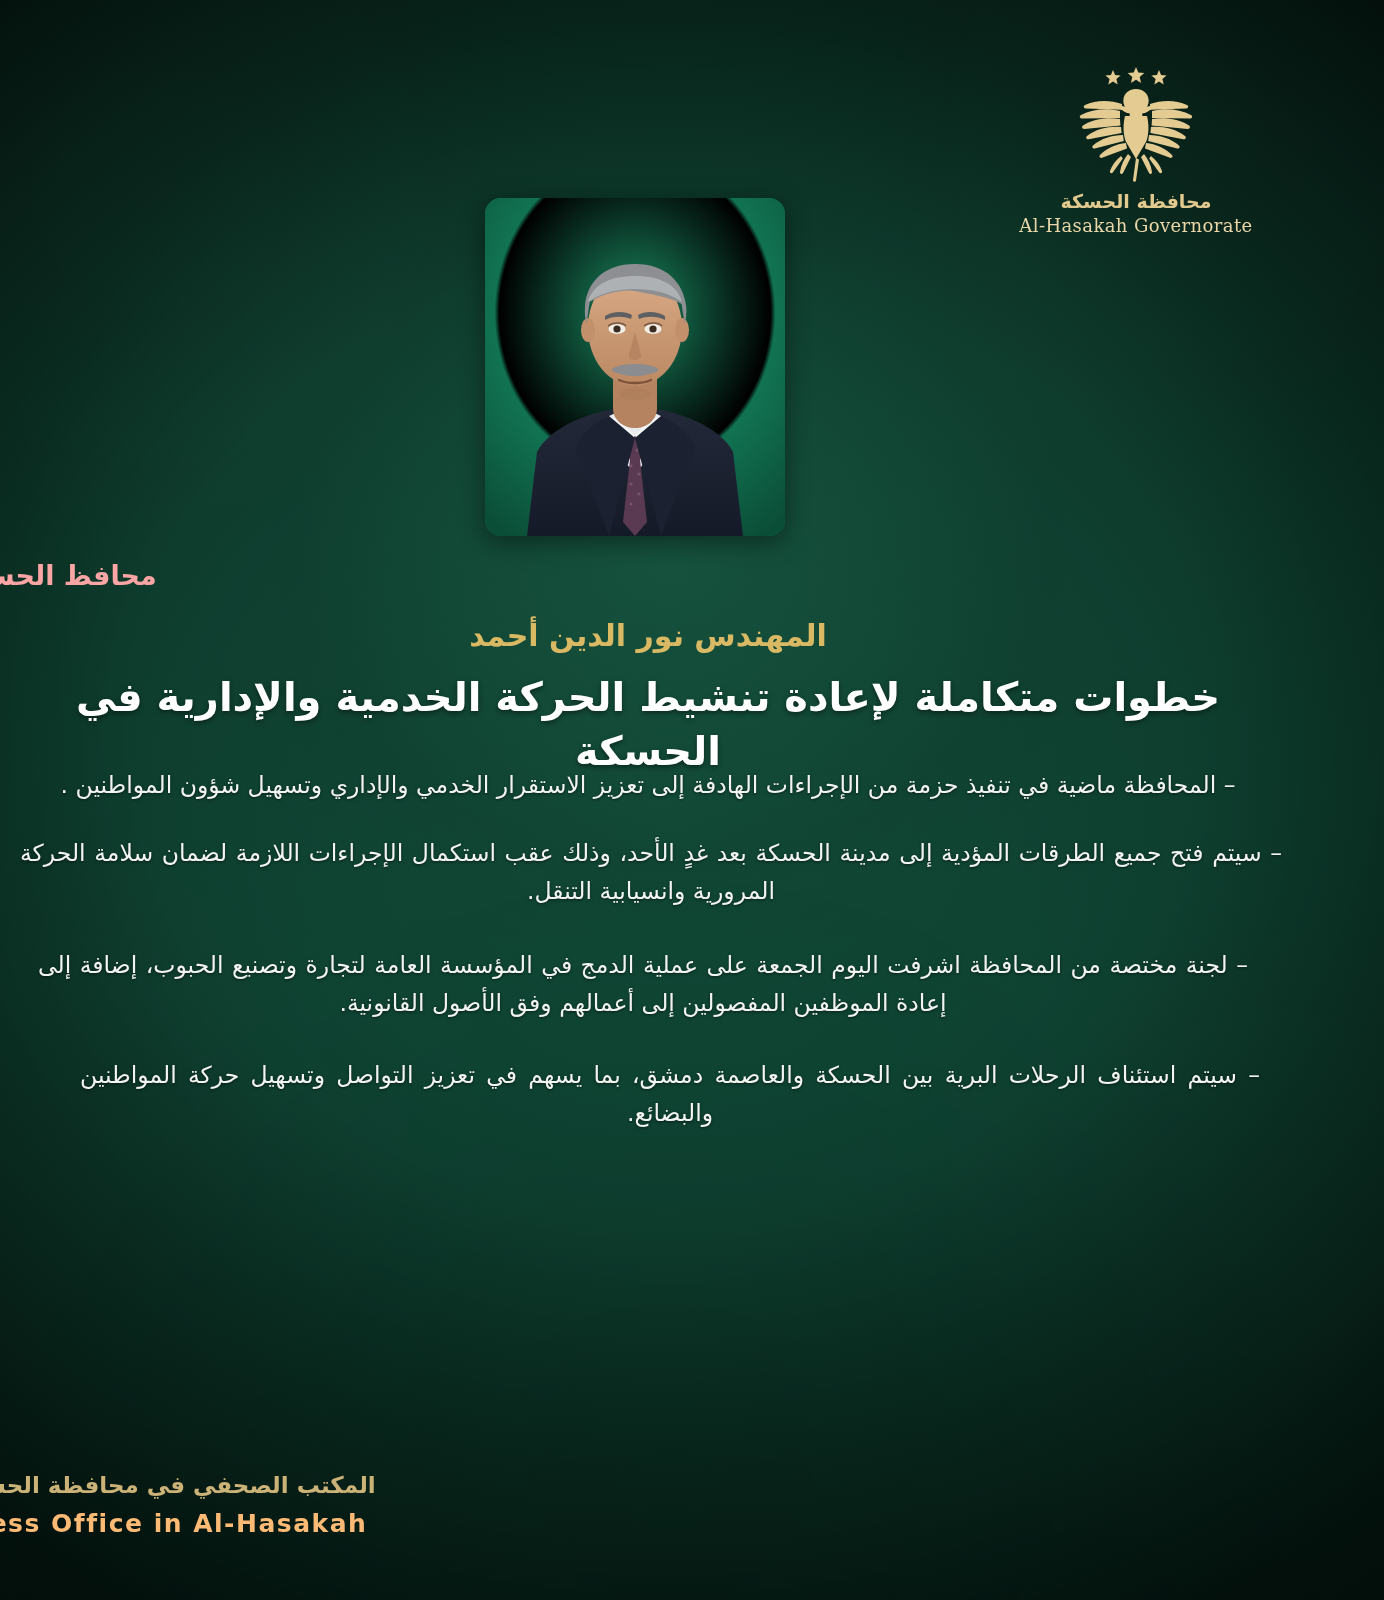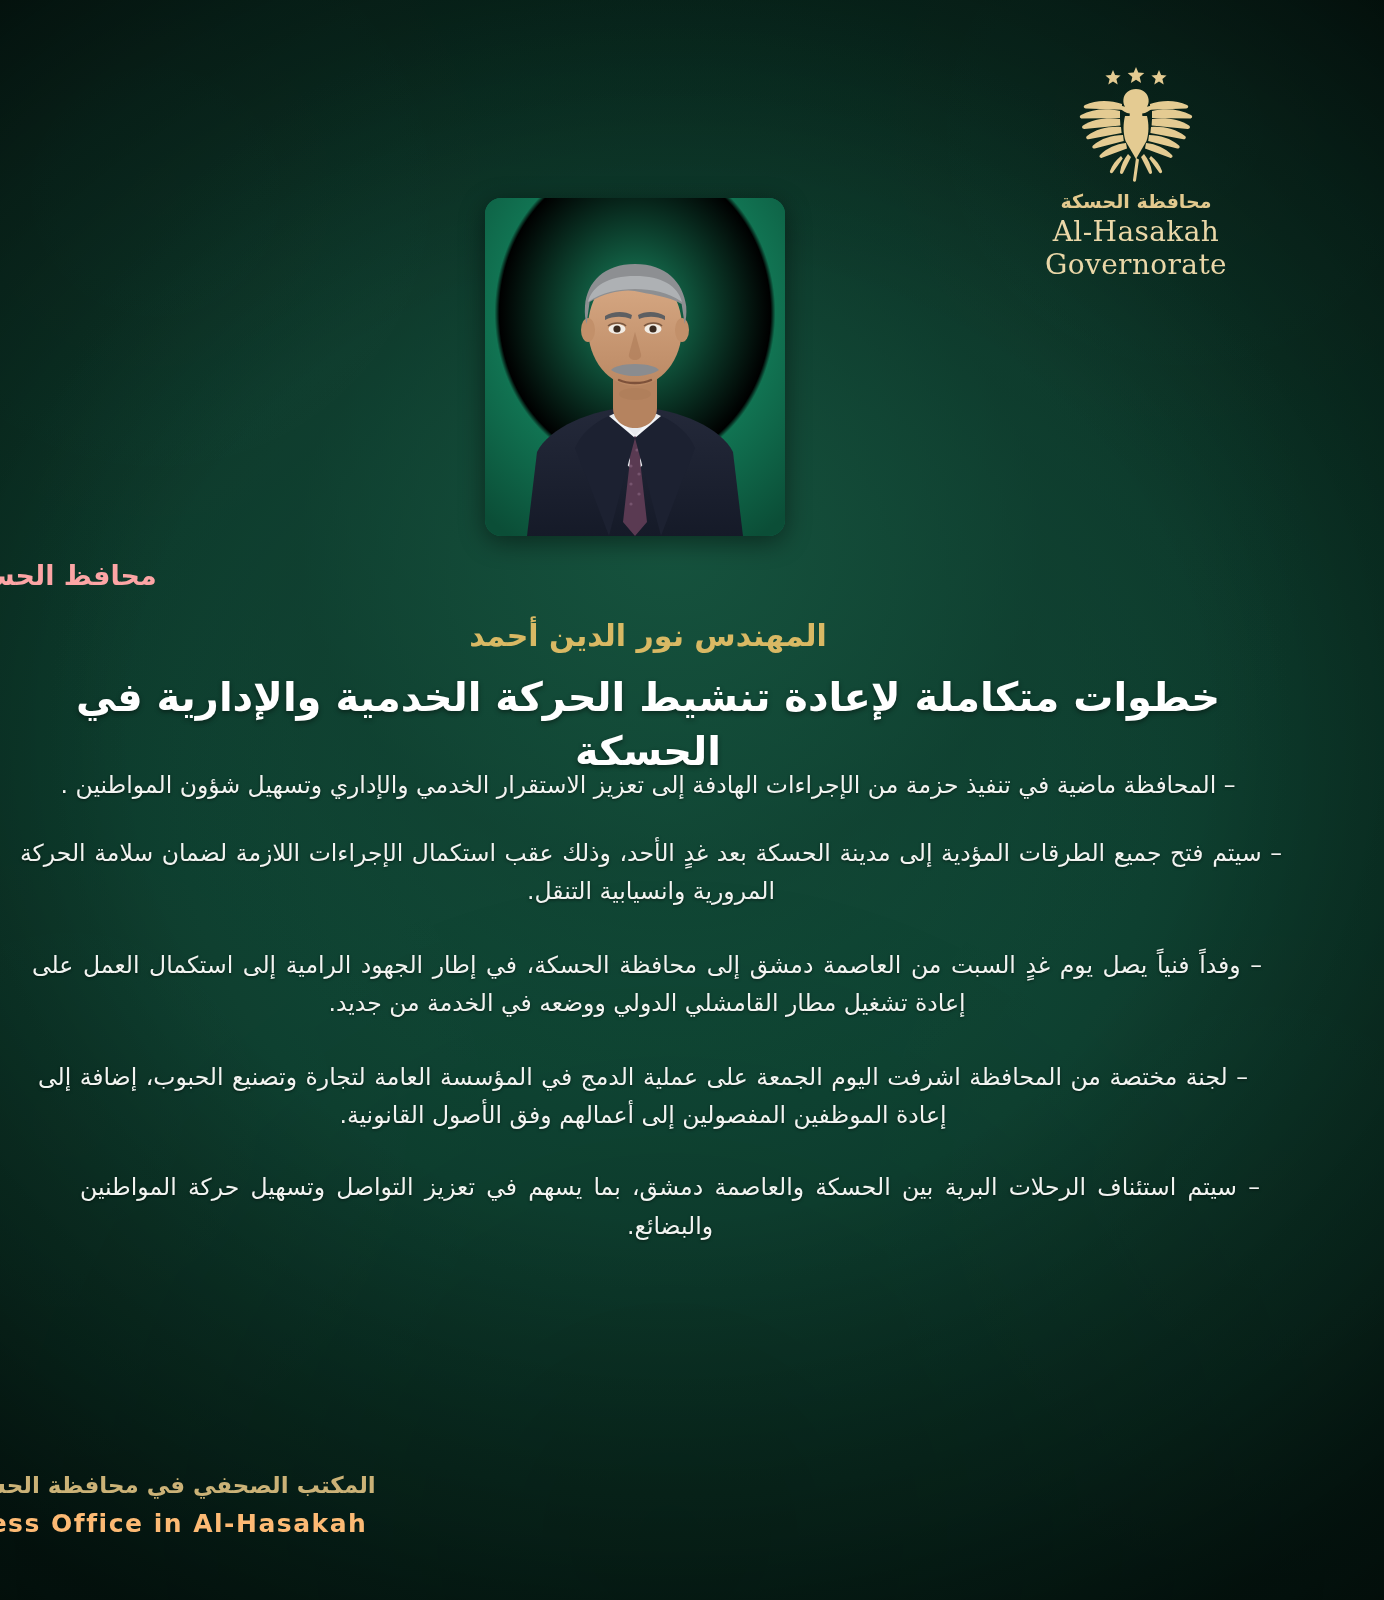--- a/index.html
+++ b/index.html
@@ -67,21 +67,21 @@
   .logo-ar {
     margin-top: 6px;
     font-size: 19px;
     font-weight: bold;
     color: #e2c98e;
     letter-spacing: 0px;
     line-height: 1.2;
   }
   .logo-en {
     margin-top: 2px;
-    font-size: 28px;
+    font-size: 18px;
     color: #ead7a8;
     font-family: "DejaVu Serif", "Liberation Serif", serif;
     letter-spacing: 0.4px;
     line-height: 1.2;
   }
 
   
   .portrait-frame {
     position: absolute;
     top: 198px;
@@ -303,21 +303,20 @@
     </svg>
   </div>
 
   <div class="role-title">محافظ الحسكة</div>
   <div class="person-name">المهندس نور الدين أحمد</div>
   <div class="headline">خطوات متكاملة لإعادة تنشيط الحركة الخدمية والإدارية في الحسكة</div>
 
   <div class="body-list">
     <p class="para p1">– المحافظة ماضية في تنفيذ حزمة من الإجراءات الهادفة إلى تعزيز الاستقرار الخدمي والإداري وتسهيل شؤون المواطنين .</p>
     <p class="para p2">– سيتم فتح جميع الطرقات المؤدية إلى مدينة الحسكة بعد غدٍ الأحد، وذلك عقب استكمال الإجراءات اللازمة لضمان سلامة الحركة المرورية وانسيابية التنقل.</p>
-    <p class="para p3">– وفداً فنياً يصل يوم غدٍ السبت من العاصمة دمشق إلى محافظة الحسكة، في إطار الجهود الرامية إلى استكمال العمل على إعادة تشغيل مطار القامشلي الدولي ووضعه في الخدمة من جديد.</p>
     <p class="para p4">– لجنة مختصة من المحافظة اشرفت اليوم الجمعة على عملية الدمج في المؤسسة العامة لتجارة وتصنيع الحبوب، إضافة إلى إعادة الموظفين المفصولين إلى أعمالهم وفق الأصول القانونية.</p>
     <p class="para p6">– سيتم استئناف الرحلات البرية بين الحسكة والعاصمة دمشق، بما يسهم في تعزيز التواصل وتسهيل حركة المواطنين والبضائع.</p>
   </div>
 
   <div class="footer">
     <div class="footer-ar">المكتب الصحفي في محافظة الحسكة</div>
     <div class="footer-en">Press Office in Al-Hasakah</div>
   </div>
 </div>
 

